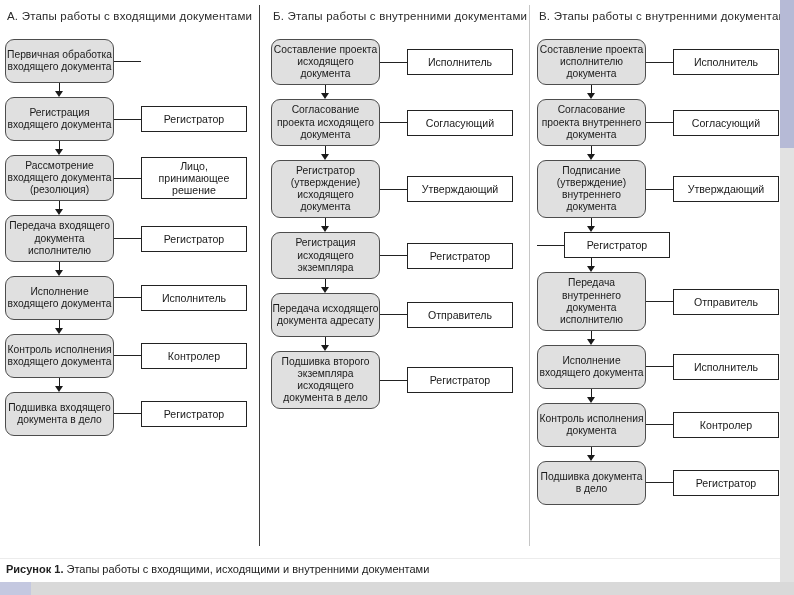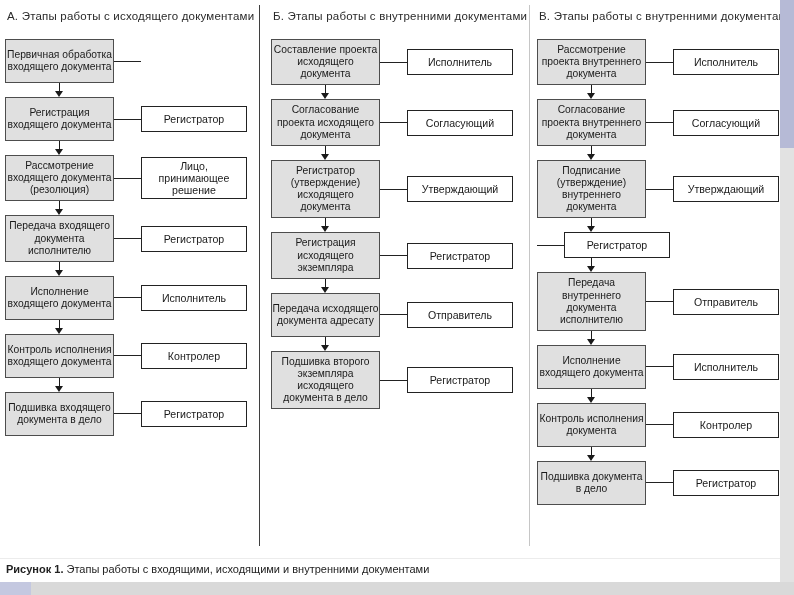--- a/index.html
+++ b/index.html
@@ -26,21 +26,21 @@
     white-space: nowrap;
   }
 
   .step-row { display: flex; align-items: center; }
 
   .flow-box {
     width: 109px;
     min-height: 44px;
     background: #e0e0e0;
     border: 1px solid #4d4d4d;
-    border-radius: 0;
+    border-radius: 9px;
     display: flex;
     align-items: center;
     justify-content: center;
     text-align: center;
     font-size: 10.3px;
     line-height: 1.18;
     padding: 4px 0;
     color: #1a1a1a;
   }
 
@@ -115,21 +115,21 @@
   }
   #bottom-bar-accent { width: 31px; height: 13px; background: #c4c8e0; flex: none; }
   #bottom-bar-track { flex: 1; height: 13px; background: #d9d9d9; }
 </style>
 </head>
 <body>
 
 <div id="diagram">
 
   <div class="col" id="col-a">
-    <div class="col-title">А. Этапы работы с исходящего документами</div>
+    <div class="col-title">А. Этапы работы с входящими документами</div>
     <div class="steps">
   <div class="step">
     <div class="step-row">
       <div class="flow-box">
         <span class="stage-label">Первичная обработка входящего документа</span>
       </div>
       <div class="h-line"></div>
     </div>
     <div class="v-arrow"></div>
   </div>
@@ -300,21 +300,21 @@
   </div>
 
   <div class="sep" id="sep-bv"></div>
 
   <div class="col" id="col-v">
     <div class="col-title">В. Этапы работы с внутренними документами</div>
     <div class="steps">
   <div class="step">
     <div class="step-row">
       <div class="flow-box">
-        <span class="stage-label">Рассмотрение проекта внутреннего документа</span>
+        <span class="stage-label">Составление проекта исполнителю документа</span>
       </div>
       <div class="h-line"></div>
       <div class="role-box">
         <span class="role-label">Исполнитель</span>
       </div>
     </div>
     <div class="v-arrow"></div>
   </div>
 
   <div class="step">

